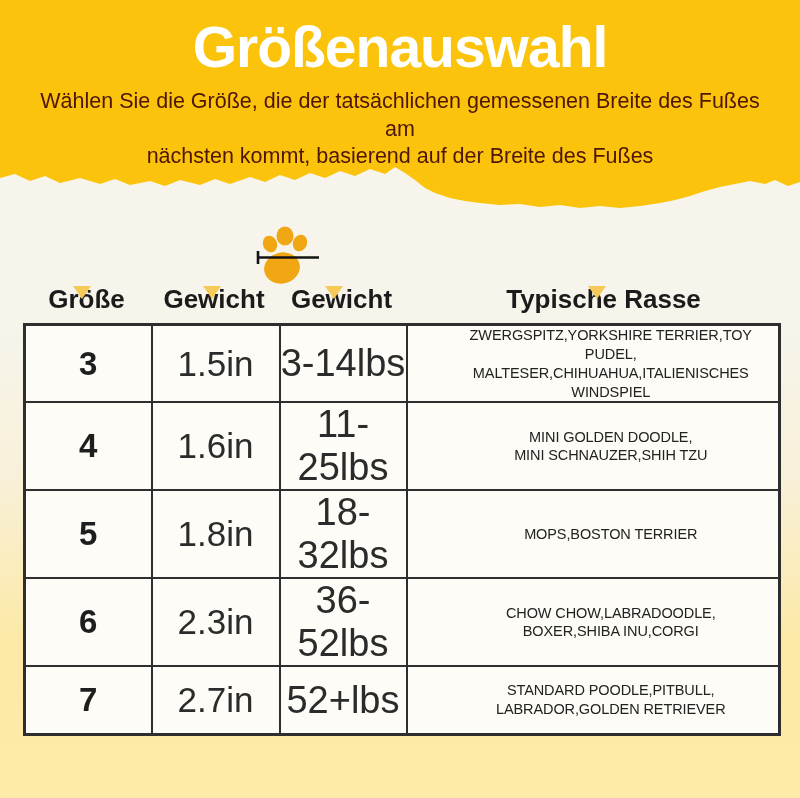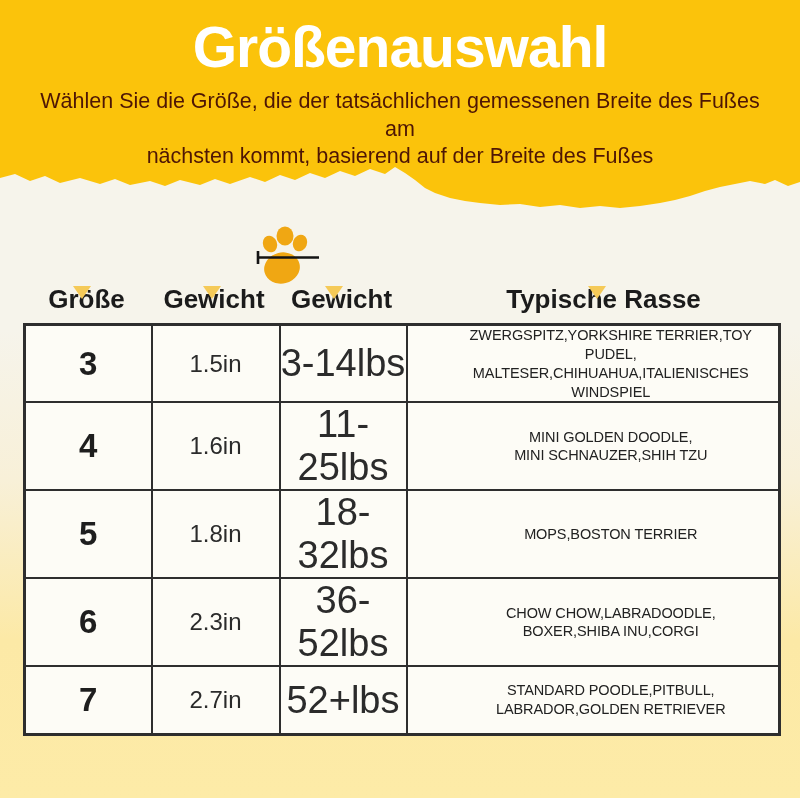--- a/index.html
+++ b/index.html
@@ -54,21 +54,21 @@
     border-collapse: collapse; table-layout: fixed;
     background: #FDFCF6;
     border: 3px solid #2E2E2E;
   }
   .size-table td {
     border: 2px solid #2E2E2E;
     height: 68px; text-align: center; vertical-align: middle;
     color: #2B2B2B; overflow: hidden;
   }
   td.c-size   { font-size: 33px; font-weight: bold; color: #1E1E1E; }
-  td.c-width  { font-size: 24px; }
+  td.c-width  { font-size: 35px; }
   td.c-weight { font-size: 38px; }
   td.c-breeds {
     font-size: 14.5px; line-height: 1.3; font-weight: 400;
     letter-spacing: -0.1px; white-space: pre-line; color: #222222; padding-left: 36px;
   }
 </style>
 </head>
 <body>
 
 <div class="hero"></div>

